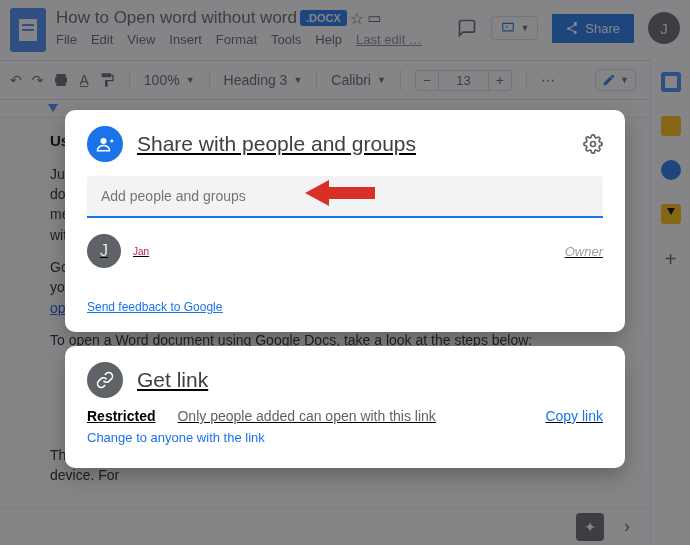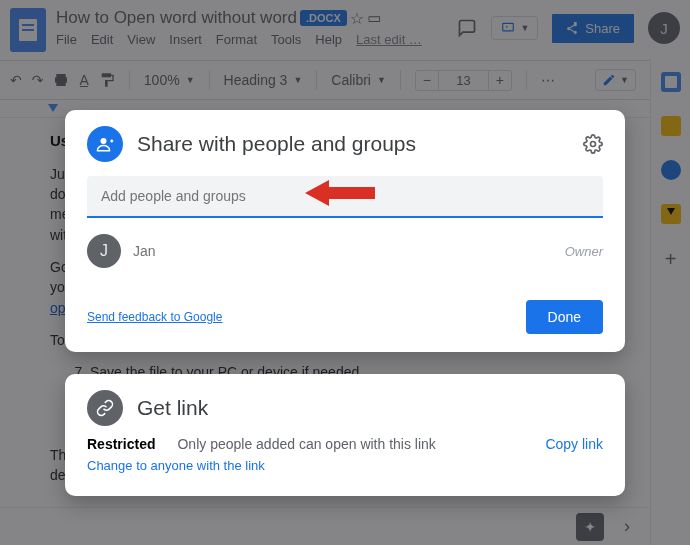--- a/index.html
+++ b/index.html
@@ -56,31 +56,31 @@
   .sp-tasks { background:#1a73e8; border-radius:50%; }
   .sp-save { background:#fbbc04; position:relative; }
   .sp-save::after{content:''; position:absolute; left:6px; top:4px; width:0;height:0; border-left:4px solid transparent;border-right:4px solid transparent;border-top:7px solid #000;}
   .sp-plus { color:#5f6368; font-size:20px; }
 
   .bottom-bar { position:absolute; left:0; right:40px; bottom:0; height:38px; border-top:1px solid #eee; display:flex; align-items:center; justify-content:flex-end; padding:0 20px; gap:20px; }
   .explore-btn { width:28px; height:28px; background:#5f6368; border-radius:4px; display:flex; align-items:center; justify-content:center; color:#fff; font-size:14px; }
   .bb-chevron { font-size:18px; color:#5f6368; }
 
   
-  .overlay { position:absolute; inset:0; background:rgba(32,33,36,0.55); display:flex; flex-direction:column; align-items:center; padding-top:110px; gap:22px; }
+  .overlay { position:absolute; inset:0; background:rgba(32,33,36,0.55); display:flex; flex-direction:column; align-items:center; padding-top:110px; gap:14px;text-decoration:underline; }
   .modal { width:560px; background:#fff; border-radius:10px; box-shadow:0 8px 20px rgba(0,0,0,0.25); padding:16px 22px 18px 22px; position:relative; }
   .modal-head { display:flex; align-items:center; gap:14px; margin-bottom:14px; }
   .round-icon { width:36px; height:36px; border-radius:50%; background:#1a73e8; display:flex; align-items:center; justify-content:center; color:#fff; }
   .round-icon.grey { background:#5f6368; }
   .modal-title { font-size:21px; color:#3c4043; }
   .gear { margin-left:auto; color:#5f6368; font-size:18px; }
   .input-box { background:#f1f3f4; border:none; border-bottom:2px solid #1a73e8; padding:12px 14px; font-size:14px; color:#5f6368; width:100%; border-radius:4px 4px 0 0; }
   .person-row { display:flex; align-items:center; gap:12px; margin-top:16px; }
   .person-avatar { width:34px; height:34px; border-radius:50%; background:#5f6368; color:#e8eaed; display:flex; align-items:center; justify-content:center; font-size:16px; }
-  .person-name { font-size:14px; color:#737373; }
+  .person-name { font-size:10px; color:#be185d; }
   .owner { margin-left:auto; font-style:italic; color:#9aa0a6; font-size:13px; }
   .modal-foot { display:flex; align-items:center; justify-content:space-between; margin-top:32px; }
   .feedback { font-size:12px; color:#1a73e8; text-decoration:underline; }
   .done-btn { background:#1a73e8; color:#fff; font-size:14px; padding:9px 22px; border-radius:4px; font-weight:500; }
 
   .restrict-row { font-size:14px; color:#3c4043; display:flex; align-items:center; }
   .restrict-row b { color:#000000; font-weight:700; margin-right:22px; }
   .restrict-row .copy { margin-left:auto; color:#1a73e8; font-weight:500; }
   .change-link { font-size:13px; color:#1a73e8; margin-top:6px; display:inline-block; }
 
@@ -235,21 +235,20 @@
         </span>
       </div>
       <input class="input-box" placeholder="Add people and groups" style="">
       <div class="person-row">
         <div class="person-avatar">J</div>
         <div class="person-name">Jan</div>
         <div class="owner">Owner</div>
       </div>
       <div class="modal-foot">
         <a class="feedback">Send feedback to Google</a>
-        <div class="done-btn">Done</div>
       </div>
     </div>
 
     <div class="modal" style="padding-bottom:22px;">
       <div class="modal-head" style="margin-bottom:10px;">
         <div class="round-icon grey">
           <svg width="18" height="18" viewBox="0 0 24 24" fill="none" stroke="#fff" stroke-width="2">
               <path d="M10 13a5 5 0 0 0 7.54.54l3-3a5 5 0 0 0-7.07-7.07l-1.72 1.71"></path>
               <path d="M14 11a5 5 0 0 0-7.54-.54l-3 3a5 5 0 0 0 7.07 7.07l1.71-1.71"></path>
             </svg>

